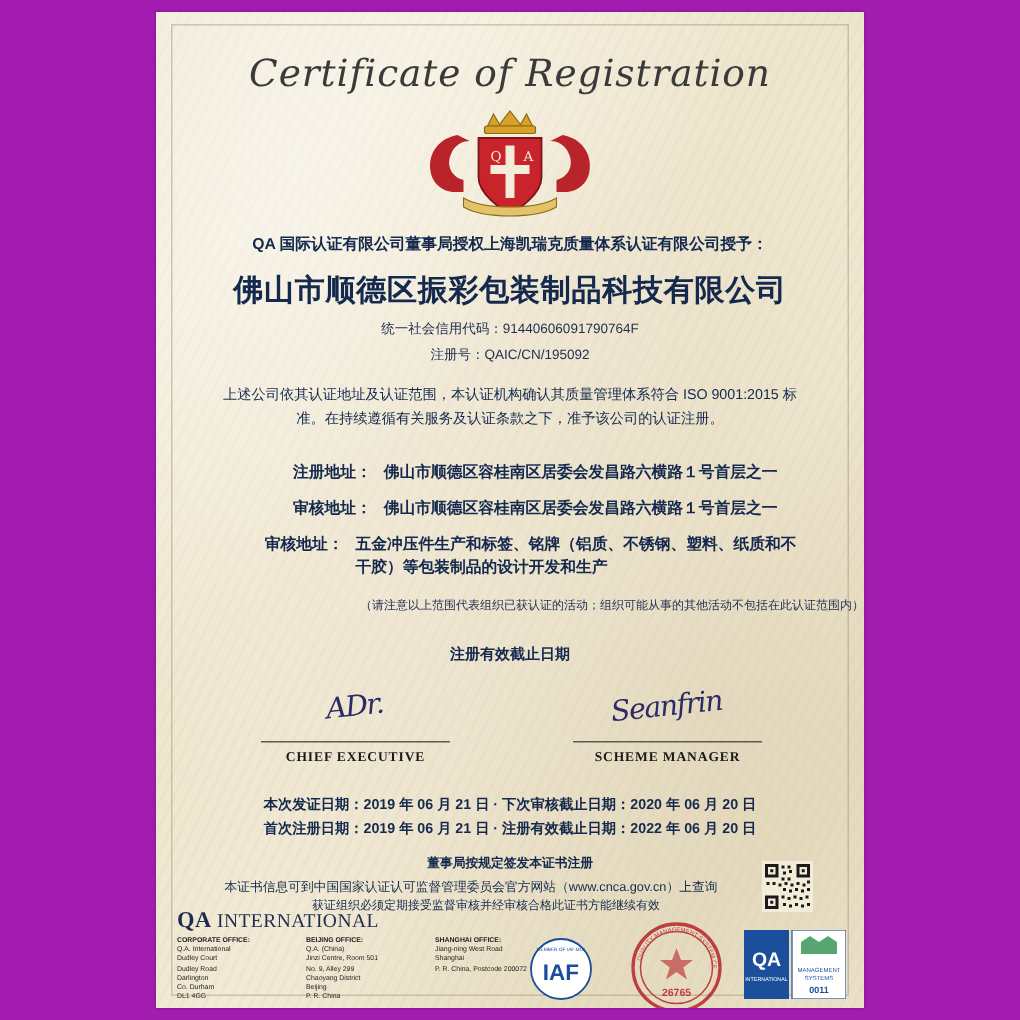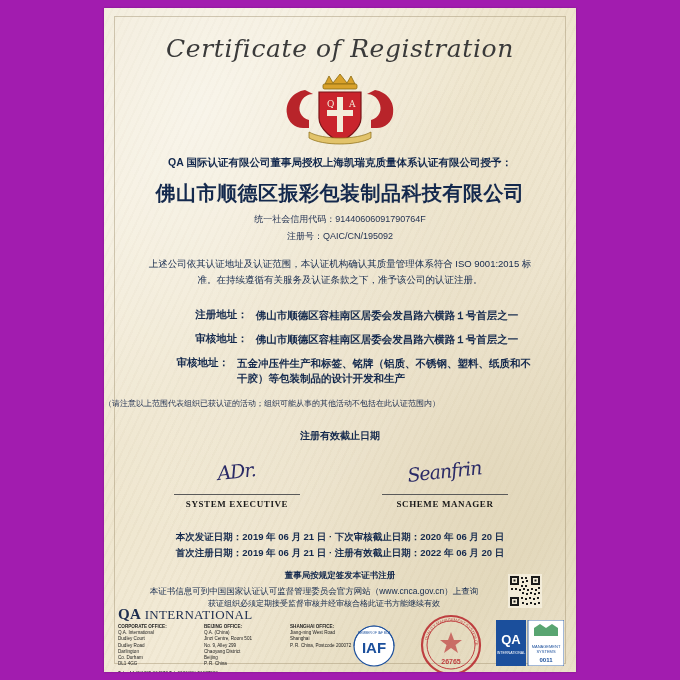--- a/index.html
+++ b/index.html
@@ -144,21 +144,21 @@
     text-align: left;
     max-width: 300px;
     line-height: 15px;
   }
   .row .val.center2 { text-align: left; }
   .note {
     position: absolute;
     top: 390px;
     width: 472px;
     left: 0;
-    text-align: left;
+    text-align: right;
     font-size: 8px;
     font-family: "Liberation Sans", sans-serif;
     color: #1d2d4f;
   }
 
   .sig-heading {
     position: absolute;
     top: 421px;
     width: 472px;
     left: 0;
@@ -362,21 +362,21 @@
       </div>
     </div>
 
     <div class="note">（请注意以上范围代表组织已获认证的活动；组织可能从事的其他活动不包括在此认证范围内）</div>
 
     <div class="sig-heading">注册有效截止日期</div>
 
     <div class="sig-left">
       <div class="sig-mark">ADr.</div>
       <div class="sig-rule"></div>
-      <div class="sig-title">SYSTEM EXECUTIVE</div>
+      <div class="sig-title">CHIEF EXECUTIVE</div>
     </div>
 
     <div class="sig-right">
       <div class="sig-mark">Seanfrin</div>
       <div class="sig-rule"></div>
       <div class="sig-title">SCHEME MANAGER</div>
     </div>
 
     <div class="dates">
       <div>本次发证日期：2019 年 06 月 21 日 · 下次审核截止日期：2020 年 06 月 20 日</div>

